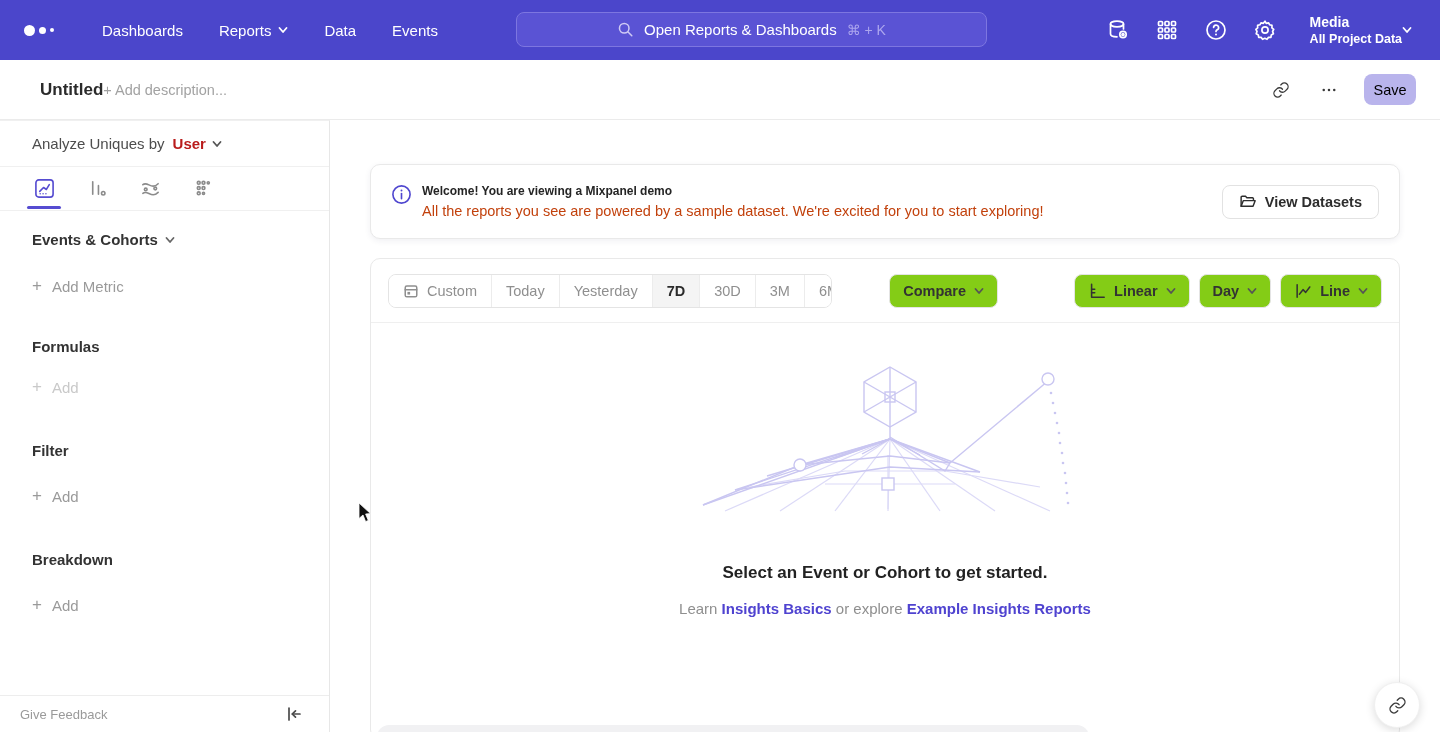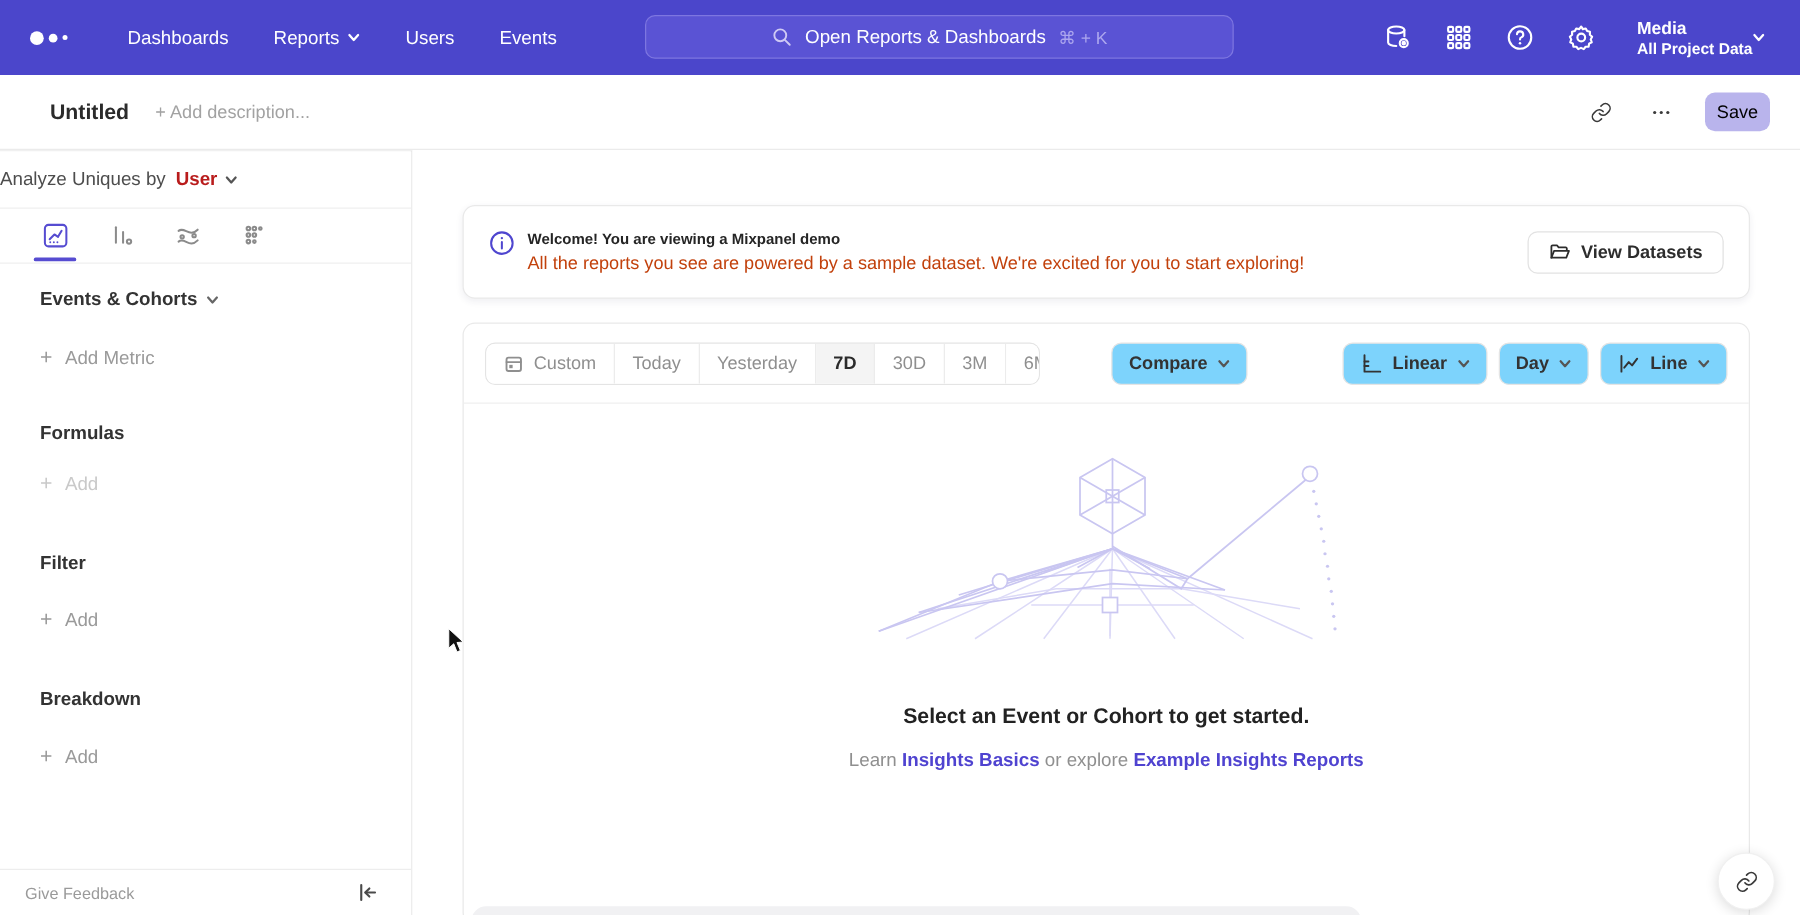--- a/index.html
+++ b/index.html
@@ -25,31 +25,31 @@
   .nav-icon { width:24px; height:24px; color:#fff; cursor:pointer; }
   .nav-icon svg { width:100%; height:100%; }
   .project { display:flex; align-items:center; gap:0; margin-left:8px; cursor:pointer; }
   .project .pname { font-size:14px; font-weight:700; line-height:17px; }
   .project .psub { font-size:12.5px; font-weight:600; line-height:16px; }
 
   
   .rheader { position:absolute; left:0; top:60px; width:1440px; height:60px; background:#fff;
     border-bottom:1px solid #ebebeb; display:flex; align-items:center; }
   .rtitle { margin-left:40px; font-size:17px; font-weight:700; color:#2b2b2b; }
-  .rdesc { margin-left:21px; font-size:14.5px; color:#a2a2a2; }
+  .rdesc { font-size:14.5px; color:#a2a2a2; }
   .rheader-right { position:absolute; right:24px; display:flex; align-items:center; gap:14px; }
   .hicon { width:34px; height:34px; display:flex; align-items:center; justify-content:center; color:#3a3a3a; cursor:pointer; border-radius:6px; }
   .hicon svg { width:18px; height:18px; }
   .save-btn { width:52px; height:31px; background:#b9b4ec; color:#000000; border:none; border-radius:8px;
     font-size:14.5px; font-family:inherit; margin-left:4px; }
 
   
   .sidebar { position:absolute; left:0; top:120px; width:330px; bottom:0; background:#fff;
     border-right:1px solid #e7e7e7; border-top:1px solid #f0f0f0; }
-  .analyze { height:46px; display:flex; align-items:center; gap:8px;
+  .analyze { height:46px; display:flex; align-items:center; padding-left:32px; gap:8px;
     font-size:15px; color:#4d4d4d; border-bottom:1px solid #f0f0f0; }
   .analyze b { color:#b91c1c; font-weight:700; display:flex; align-items:center; gap:6px; cursor:pointer; }
   .charttabs { height:44px; display:flex; align-items:center; padding-left:30px; gap:25px; border-bottom:1px solid #f0f0f0; }
   .ctab { width:28px; height:40px; display:flex; align-items:center; justify-content:center; position:relative; color:#8b8b8b; cursor:pointer; }
   .ctab svg { width:21px; height:21px; }
   .ctab.sel { color:#564cd1; }
   .ctab.sel:after { content:""; position:absolute; left:-3px; right:-3px; bottom:0; height:3px; background:#564cd1; border-radius:2px; }
   .sb-section { padding-left:32px; }
   .sb-head { display:flex; align-items:center; gap:7px; font-size:15px; font-weight:700; color:#333; cursor:pointer; }
   .sb-add { display:flex; align-items:center; gap:10px; font-size:15px; cursor:pointer; }
@@ -77,21 +77,21 @@
 
   .card { position:absolute; left:40px; right:40px; top:138px; bottom:-8px; background:#fff;
     border:1px solid #e9e9e9; border-radius:10px; }
   .toolbar { height:64px; display:flex; align-items:center; padding:0 17px; border-bottom:1px solid #efefef;gap:48px; }
   .seg { display:flex; align-items:stretch; height:34px; border:1px solid #e4e4e4; border-radius:8px; overflow:hidden; }
   .seg .s { display:flex; align-items:center; gap:8px; padding:0 14px; font-size:14.5px; color:#8f8f8f;
     border-right:1px solid #ececec; cursor:pointer; background:#fff; white-space:nowrap; }
   .seg .s:last-child { border-right:none; }
   .seg .s.sel { background:#f4f4f4; color:#2b2b2b; font-weight:600; }
   .seg .cal { width:16px; height:16px; }
-  .tbtn { height:34px; padding:0 13px; border:1px solid #e4e4e4; border-radius:8px; background:#7dd3fc;
+  .tbtn { height:34px; padding:0 13px; border:1px solid #e4e4e4; border-radius:8px; background:#84cc16;
     display:flex; align-items:center; gap:8px; font-size:14.5px; font-weight:600; color:#333;
     font-family:inherit; cursor:pointer; white-space:nowrap; }
   .tbtn svg.gl { width:18px; height:18px; }
   .compare { margin-left:9px; }
   .toolbar-right { margin-left:auto; display:flex; gap:9px;padding-left:28px; }
 
   .empty { position:absolute; left:0; right:0; top:100px; text-align:center; }
   .illus { display:block; margin:0 auto; }
   .empty-title { margin-top:46px; font-size:17px; font-weight:700; color:#222; }
   .empty-links { margin-top:17px; font-size:15px; color:#8f8f8f; }
@@ -122,21 +122,21 @@
     <div class="navitem">
         <span>Dashboards</span>
       </div>
     <div class="navitem">
         <span>Reports</span>
       <svg class="chev" viewBox="0 0 10 10">
           <polyline points="1.5,3 5,7 8.5,3"></polyline>
         </svg>
       </div>
     <div class="navitem">
-        <span>Users</span>
+        <span>Data</span>
       </div>
     <div class="navitem">
         <span>Events</span>
       </div>
   </div>
 
   <div class="searchbar">
     <svg class="mag" viewBox="0 0 20 20">
       <circle cx="8.5" cy="8.5" r="5.6" fill="none" stroke="#cfcaf4" stroke-width="1.8"></circle>
       <line x1="13" y1="13" x2="17.4" y2="17.4" stroke="#cfcaf4" stroke-width="1.8" stroke-linecap="round"></line>

